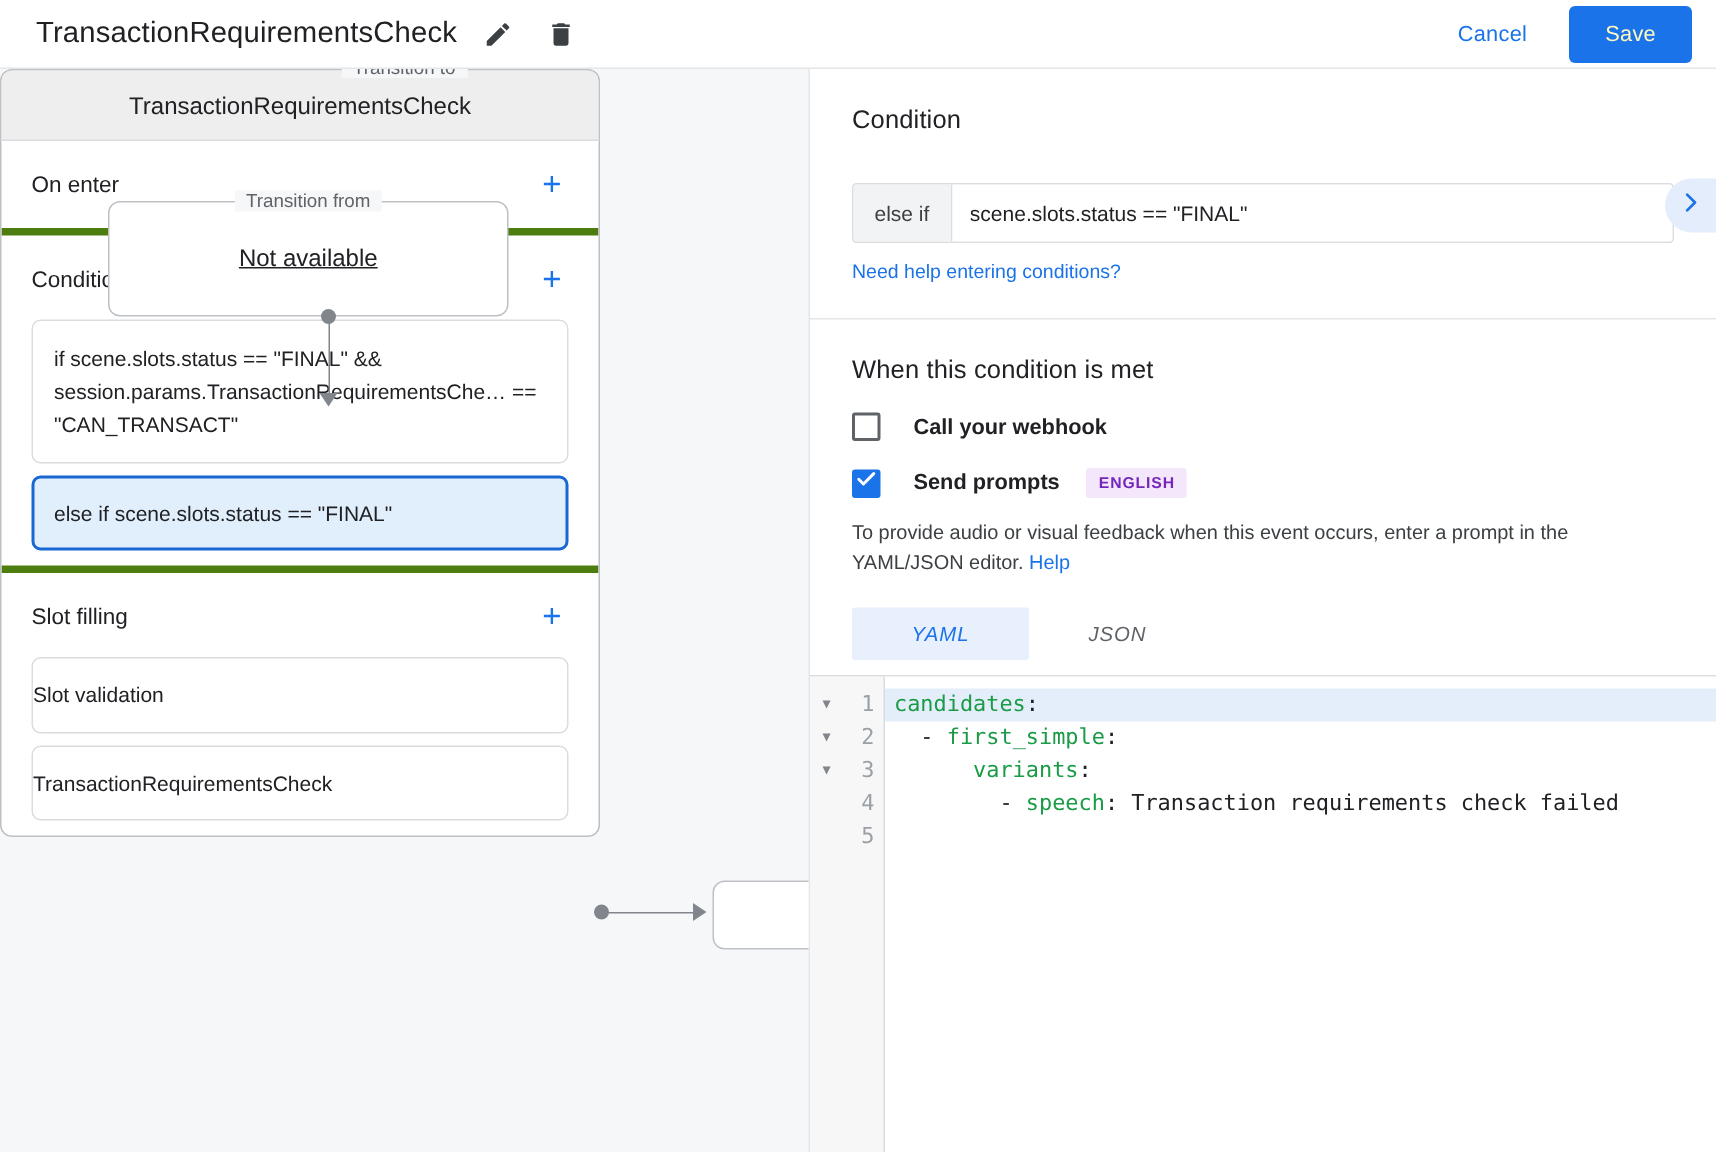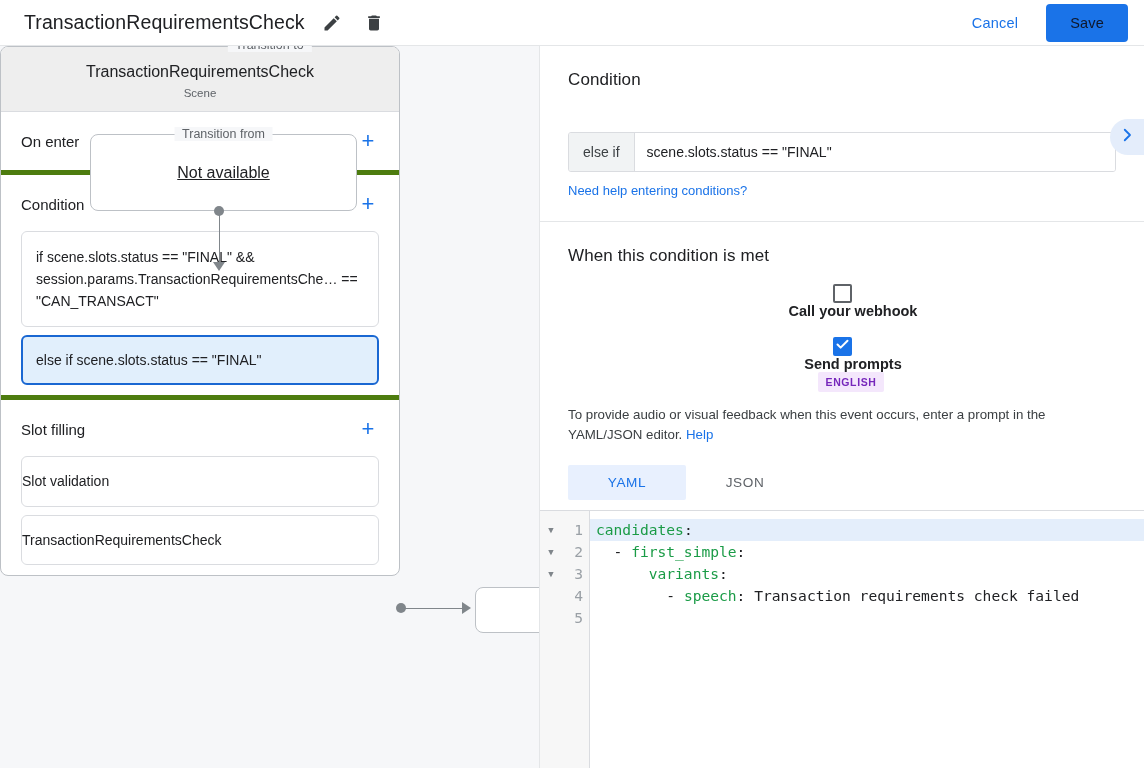--- a/index.html
+++ b/index.html
@@ -45,21 +45,21 @@
     font-weight: 500;
     padding: 8px 14px;
     border-radius: 4px;
     background: none; border: none;
     cursor: pointer;
     letter-spacing: 0.2px;
     font-family: inherit;
   }
   .save-btn {
     background: #1a73e8;
-    color: #0f172a;
+    color: #fef9c3;
     font-size: 14.5px;
     font-weight: 500;
     border: none;
     border-radius: 4px;
     padding: 0 24px;
     height: 38px;
     margin-left: 14px;
     cursor: pointer;
     letter-spacing: 0.2px;
     font-family: inherit;
@@ -93,21 +93,21 @@
     transform: translateX(-50%);
     background: #f6f7f9;
     padding: 0 8px;
     font-size: 12.5px;
     color: #5f6368;
     white-space: nowrap;
   }
 
   
   #transition-from {
-    left: 90px; top: 88px; width: 267px; height: 77px;
+    left: 72px; top: 88px; width: 267px; height: 77px;
     display: flex; align-items: center; justify-content: center;
   }
   #transition-from .tf-text { font-size: 16px; color: #202124; text-decoration: underline; }
 
   
   .conn-dot {
     position: absolute;
     width: 10px; height: 10px;
     border-radius: 50%;
     background: #80868b;
@@ -210,21 +210,21 @@
   .rp-section { padding: 0 28px; }
   .rp-heading {
     font-size: 17px;
     color: #202124;
     padding-top: 24px;
     letter-spacing: 0.1px;
   }
 
   .cond-row {
     display: flex;
-    margin-top: 42px;
+    margin-top: 32px;
     border: 1px solid #dadce0;
     border-radius: 3px;
     height: 40px;
     overflow: hidden;
   }
   .cond-prefix {
     background: #f1f3f4;
     border-right: 1px solid #dadce0;
     display: flex; align-items: center; justify-content: center;
     padding: 0 14px;
@@ -261,21 +261,21 @@
     right: 0; top: 73px;
     width: 34px; height: 36px;
     background: #e4edfb;
     border-radius: 18px 0 0 18px;
     display: flex; align-items: center; justify-content: center;
     cursor: pointer;
     z-index: 5;
   }
 
   
-  .cb-row { display: flex; align-items: center; margin-top: 18px; flex-direction: column; }
+  .cb-row { display: flex; align-items: center; margin-top: 18px; }
   .cb-box {
     width: 19px; height: 19px;
     border: 2px solid #5f6368;
     border-radius: 2px;
     background: #ffffff;
     cursor: pointer;
     flex-shrink: 0;
   }
   .cb-box.checked {
     background: #1a73e8;
@@ -312,20 +312,21 @@
   .tab {
     min-width: 118px;
     text-align: center;
     padding: 10px 14px;
     font-size: 13.6px;
     font-weight: 500;
     letter-spacing: 0.6px;
     color: #5f6368;
     cursor: pointer;
     border-radius: 2px;
+    font-style: italic;
   }
   .tab.active { background: #e8f0fe; color: #1a73e8; }
 
   
   .editor {
     margin-top: 10px;
     border-top: 1px solid #dadce0;
     display: flex;
     flex: 1;
     min-height: 0;
@@ -409,21 +410,20 @@
 
         <div class="conn-dot" style="left:214px; top:160px;"></div>
         <div class="conn-line-v" style="left:218.5px; top:165px; height:52px;"></div>
         <div class="conn-arrow-down" style="left:213px; top:216px;"></div>
 
         <div id="transition-to">
           <div class="flow-legend" style="top:-8px;">Transition to</div>
 
           <div class="scene-head">
             <div class="scene-title">TransactionRequirementsCheck</div>
-            <div class="scene-sub">Scene</div>
           </div>
 
           <div class="scene-section">
             <div class="section-head">
               <div class="section-title">On enter</div>
               <div class="plus-btn">+</div>
             </div>
           </div>
 
           <div class="scene-section">

